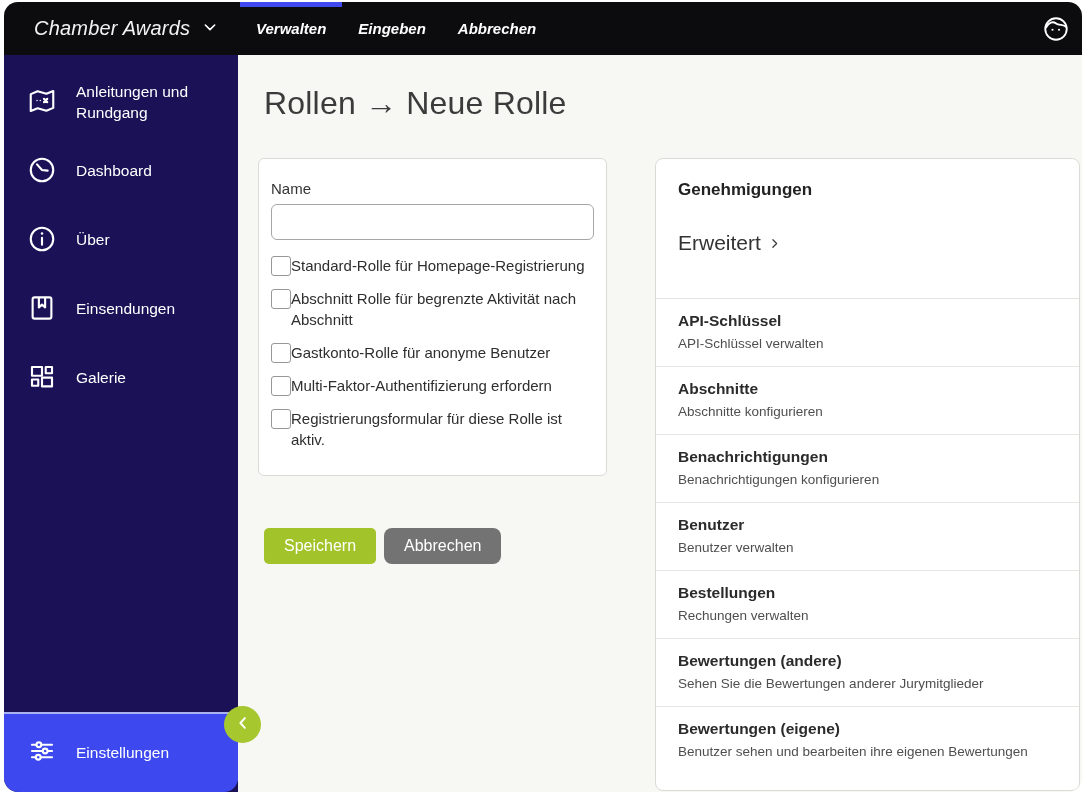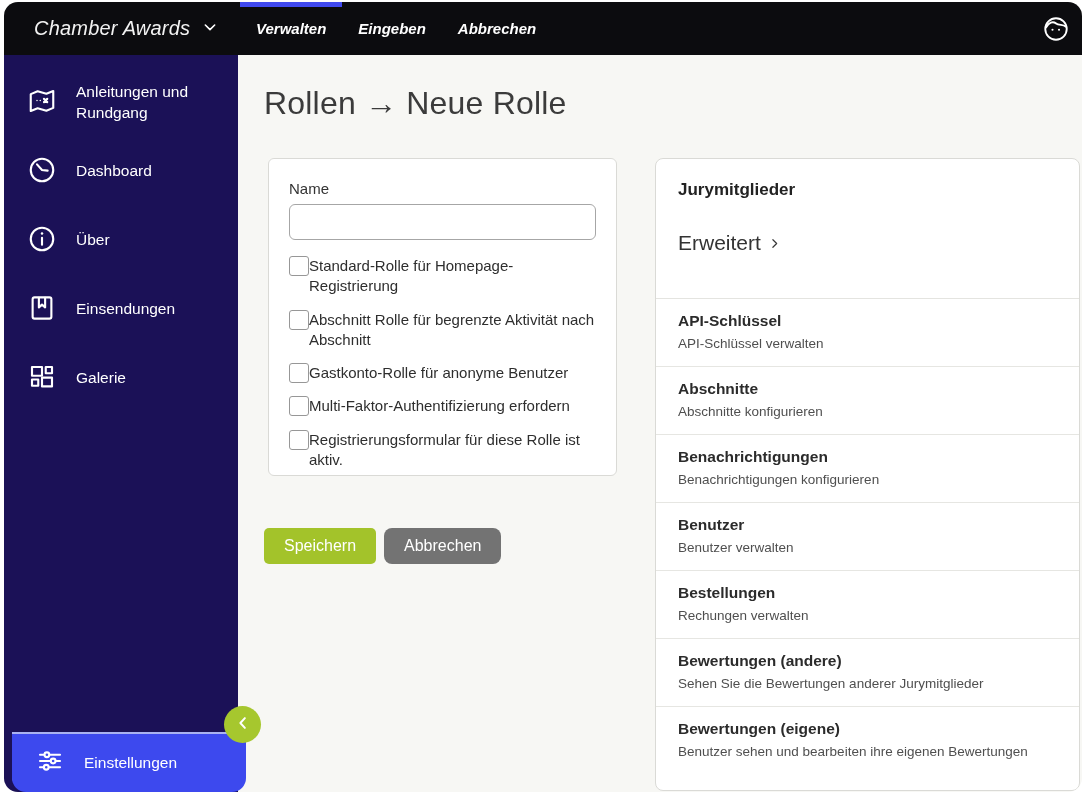--- a/index.html
+++ b/index.html
@@ -16,32 +16,32 @@
   .tab { position:relative; height:53px; display:flex; align-items:center; padding:0 16px; font-size:15px; font-weight:700; color:#ffffff; cursor:pointer; }
   .tab.active::before { content:""; position:absolute; left:0; top:0; width:100%; height:5px; background:#414af0; }
   .avatar-btn { position:absolute; right:12px; top:13px; width:28px; height:28px; cursor:pointer; }
 
   
   .sidebar { position:absolute; left:0; top:53px; width:234px; bottom:0; background:#1b1157; }
   .nav { padding-top:13px; }
   .nav-item { display:flex; align-items:center; gap:19px; min-height:69px; padding:0 14px 0 23px; color:#ffffff; cursor:pointer; }
   .nav-item svg { flex:0 0 auto; stroke:#fff; }
   .nav-label { font-size:15.5px; line-height:1.3; font-weight:400; }
-  .settings-block { position:absolute; left:8px; bottom:0; width:234px; height:58px; background:#3d49ee; border-radius:0 0 14px 14px; box-shadow:0 -2px 0 #aab2f2; display:flex; align-items:center; gap:19px; padding:0 14px 0 23px; color:#fff; cursor:pointer; }
+  .settings-block { position:absolute; left:0; bottom:0; width:234px; height:78px; background:#3d49ee; border-radius:0 0 14px 14px; box-shadow:0 -2px 0 #aab2f2; display:flex; align-items:center; gap:19px; padding:0 14px 0 23px; color:#fff; cursor:pointer; }
   .settings-block svg { stroke:#fff; }
   .collapse-toggle { position:absolute; left:220px; top:704px; width:37px; height:37px; border-radius:50%; background:#a6c72e; border:none; display:flex; align-items:center; justify-content:center; cursor:pointer; z-index:5; }
   .collapse-toggle svg { stroke:#fff; }
 
   
   .content { position:absolute; left:234px; top:53px; right:0; bottom:0; }
   .page-title { position:absolute; left:26px; top:30px; font-size:32px; font-weight:300; color:#3b3b3b; letter-spacing:.2px; }
 
   .card { background:#fff; border:1px solid #dadad6; border-radius:6px; }
 
-  .form-card { position:absolute; left:30px; top:103px; width:349px; height:318px; padding:21px 20px; }
+  .form-card { position:absolute; left:20px; top:103px; width:349px; height:318px; padding:21px 12px; }
   .field-label { display:block; font-size:15px; color:#333; margin-bottom:7px; }
   .text-input { width:100%; height:36px; border:1px solid #a6a6a6; border-radius:6px; background:#fff; padding:0 10px; font-size:15px; outline:none; }
   .cb-list { margin-top:16px; }
   .cbrow { display:flex; align-items:flex-start; margin-bottom:13px; cursor:pointer; }
   .cbrow input { appearance:none; -webkit-appearance:none; width:20px; height:20px; flex:0 0 auto; border:1.5px solid #979797; border-radius:3px; background:#fff; margin-top:0; cursor:pointer; }
   .cb-label { font-size:15px; color:#2e2e2e; line-height:1.35; }
 
   .btn-row { position:absolute; left:26px; top:473px; display:flex; gap:8px; }
   .btn { height:36px; padding:0 20px; border:none; border-radius:5px; font-size:16px; color:#fff; cursor:pointer; font-family:inherit; }
   .btn-save { background:#a3c32a; }
@@ -201,21 +201,21 @@
       </div>
     </section>
 
     <div class="btn-row">
       <button class="btn btn-save">Speichern</button>
       <button class="btn btn-cancel">Abbrechen</button>
     </div>
 
     <section class="card perm-card">
       <div class="perm-head">
-        <div class="perm-title">Jurymitglieder</div>
+        <div class="perm-title">Genehmigungen</div>
         <div class="advanced-link">
           <span>Erweitert</span>
           <span>
             <svg width="13" height="13" viewBox="0 0 24 24" fill="none" stroke-width="2.2" stroke-linecap="round" stroke-linejoin="round">
                 <polyline points="9 5 16 12 9 19"></polyline>
               </svg>
           </span>
         </div>
       </div>
 

